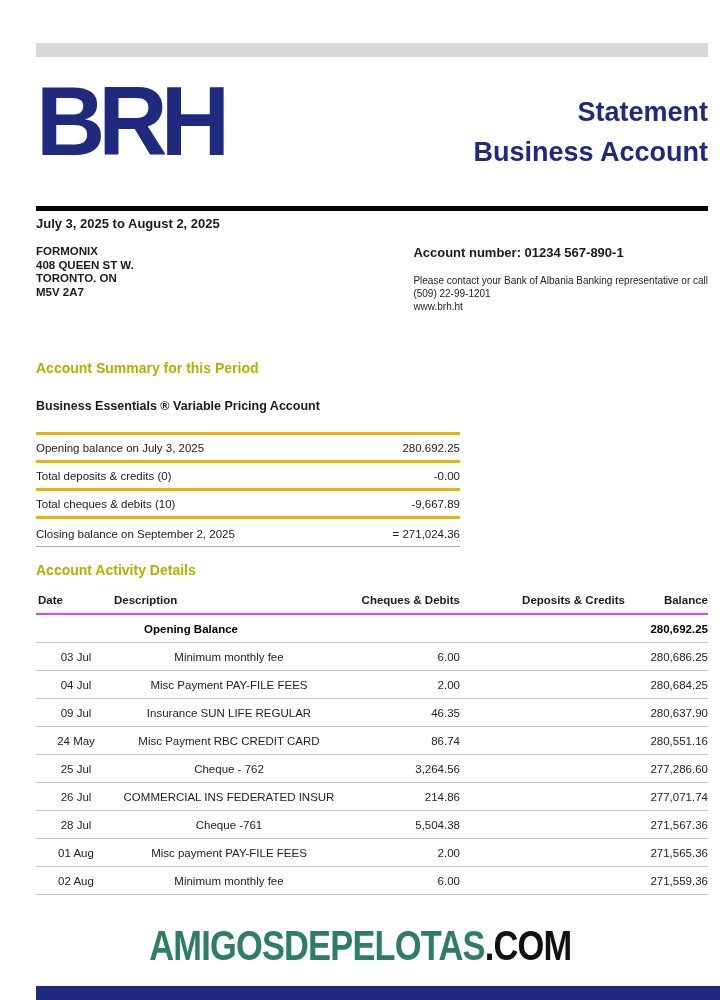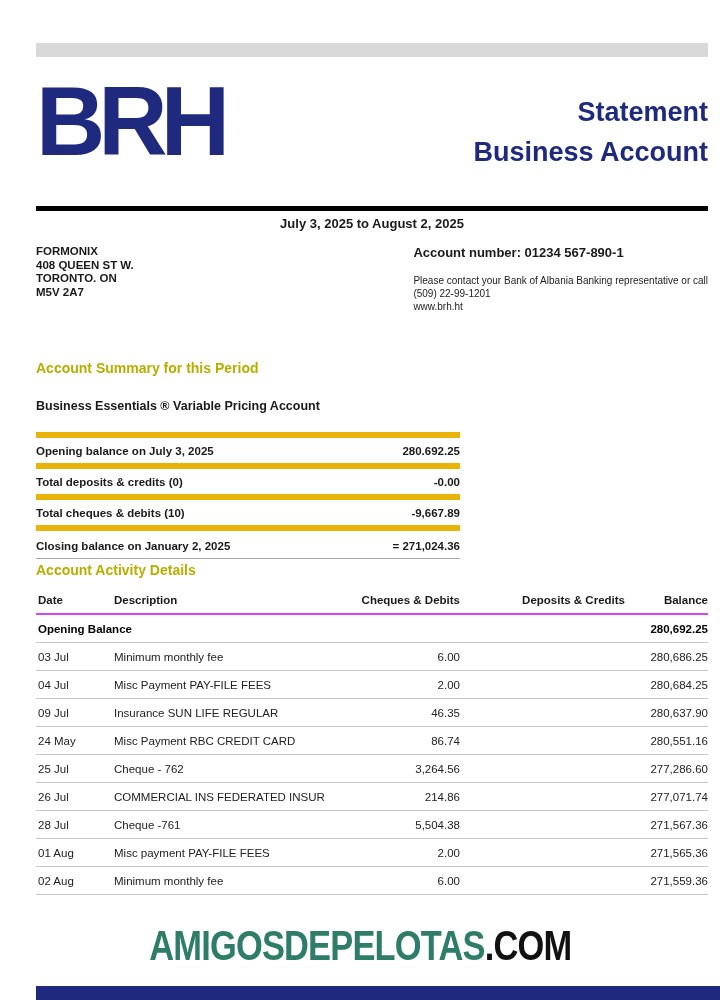--- a/index.html
+++ b/index.html
@@ -12,45 +12,45 @@
 
   .header { position:absolute; left:36px; top:68px; width:672px; display:flex; justify-content:space-between; align-items:center; }
   .logo {
     font-size:96px; font-weight:bold; color:#1f2a7e; line-height:100px;
     letter-spacing:-7px; transform:scaleY(1.02); transform-origin:left top;
   }
   .title { text-align:right; color:#1f2a7e; font-size:27px; font-weight:bold; line-height:40px; margin-top:24px; }
 
   .black-rule { position:absolute; left:36px; top:206px; width:672px; height:5px; background:#000; }
 
-  .period { position:absolute; left:36px; top:216px; width:672px; text-align:center; font-size:13px; font-weight:bold; }
+  .period { position:absolute; left:36px; top:216px; width:672px; text-align:left; font-size:13px; font-weight:bold; }
 
   .info-row { position:absolute; left:36px; top:245px; width:672px; display:flex; justify-content:space-between; }
   .address { font-size:11.5px; font-weight:bold; line-height:13.5px; }
   .contact { }
   .account-number { font-size:13px; font-weight:bold; margin-bottom:14px; }
   .reach-us { font-size:12px; font-weight:bold; margin-bottom:3px; }
   .contact-line { font-size:10px; line-height:13px; color:#222; }
 
   .section-heading { position:absolute; left:36px; margin:0; font-size:14px; font-weight:bold; color:#b9ad00; }
   .heading-summary { top:360px; }
   .heading-activity { top:562px; }
 
   .product-name { position:absolute; left:36px; top:399px; font-size:12.5px; font-weight:bold; }
 
   table { border-collapse:collapse; table-layout:fixed; }
   .summary-table { position:absolute; left:36px; top:432px; width:424px; font-size:11.5px; }
-  .summary-table td { font-weight:bold; padding:7px 0 6px 0; border-top:6px solid #eab308;margin-top:31px; }
+  .summary-table td { font-weight:normal; padding:7px 0 6px 0; border-top:3px solid #eab308;margin-top:31px; }
   .summary-table tr:last-child td { border-bottom:1px solid #a9a9a9; padding-top:9px; }
   .summary-table .val { text-align:right; }
 
   .activity-table { position:absolute; left:36px; top:588px; width:672px; font-size:11.5px; }
   .activity-table th { font-weight:bold; text-align:left; padding:6px 0 7px 0; border-bottom:2px solid #d946ef; font-size:11.5px; }
   .activity-table th.num, .activity-table td.num { text-align:right; }
-  .activity-table td { padding:8px 0 7px 0; border-bottom:1px solid #c9c9c9; color:#222; }
+  .activity-table td { padding:8px 0 7px 0; border-bottom:1px solid #c9c9c9; color:#222;text-align:center; }
   .activity-table .date-col { padding-left:2px; }
   .activity-table tr.opening td { font-weight:bold; color:#000; }
 
   .watermark { position:absolute; left:0; bottom:30px; width:720px; text-align:center; white-space:nowrap; }
   .wm-inner { display:inline-block; transform:scaleX(0.82); transform-origin:center; font-size:42px; font-weight:bold; letter-spacing:-1px; }
   .wm-main { color:#2e7d68; }
   .wm-com { color:#111111; }
 
   .bottom-bar { position:absolute; left:36px; right:0; bottom:0; height:14px; background:#1f2a7e; }
 </style>
@@ -106,21 +106,21 @@
     <td>Total deposits &amp; credits (0)</td>
     <td class="val">-0.00</td>
   </tr>
 
   <tr>
     <td>Total cheques &amp; debits (10)</td>
     <td class="val">-9,667.89</td>
   </tr>
 
   <tr>
-    <td>Closing balance on January 2, 2025</td>
+    <td>Closing balance on September 2, 2025</td>
     <td class="val">= 271,024.36</td>
   </tr>
 </tbody>
   </table>
 
   <h2 class="section-heading heading-activity">Account Activity Details</h2>
 
   <table class="activity-table">
     <colgroup>
       <col style="width:78px">

